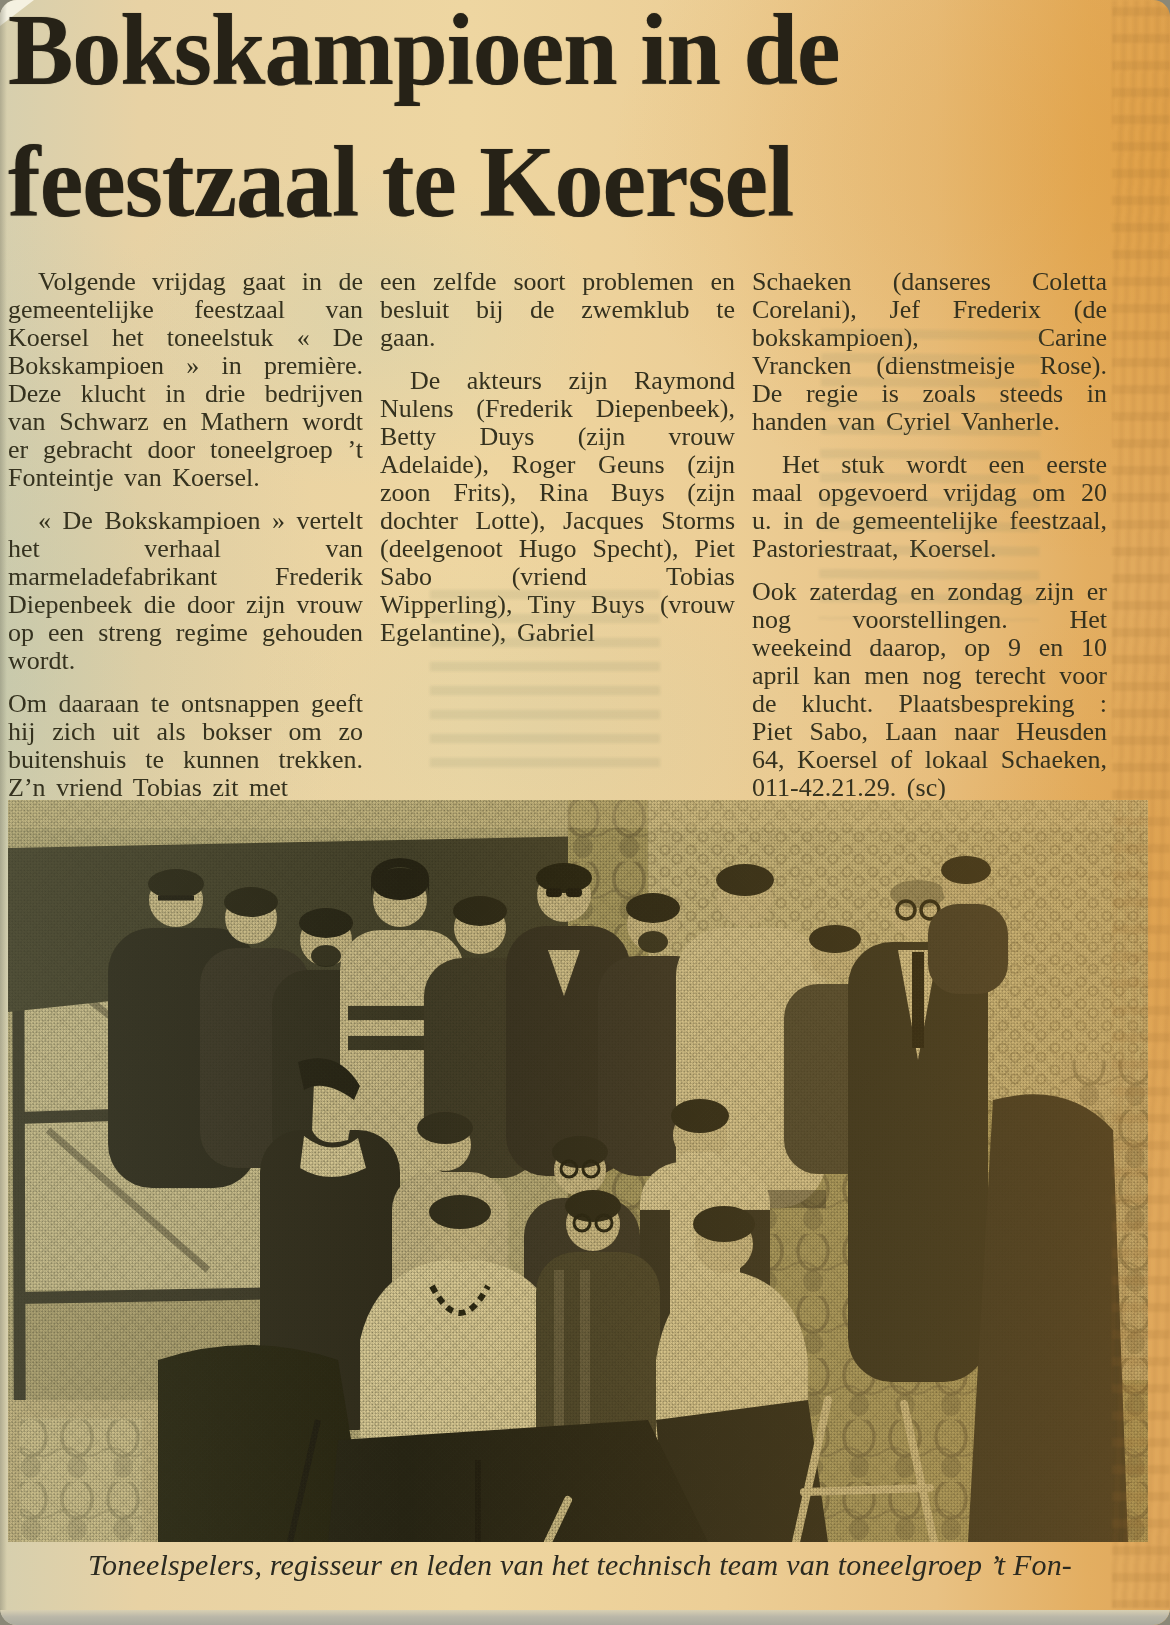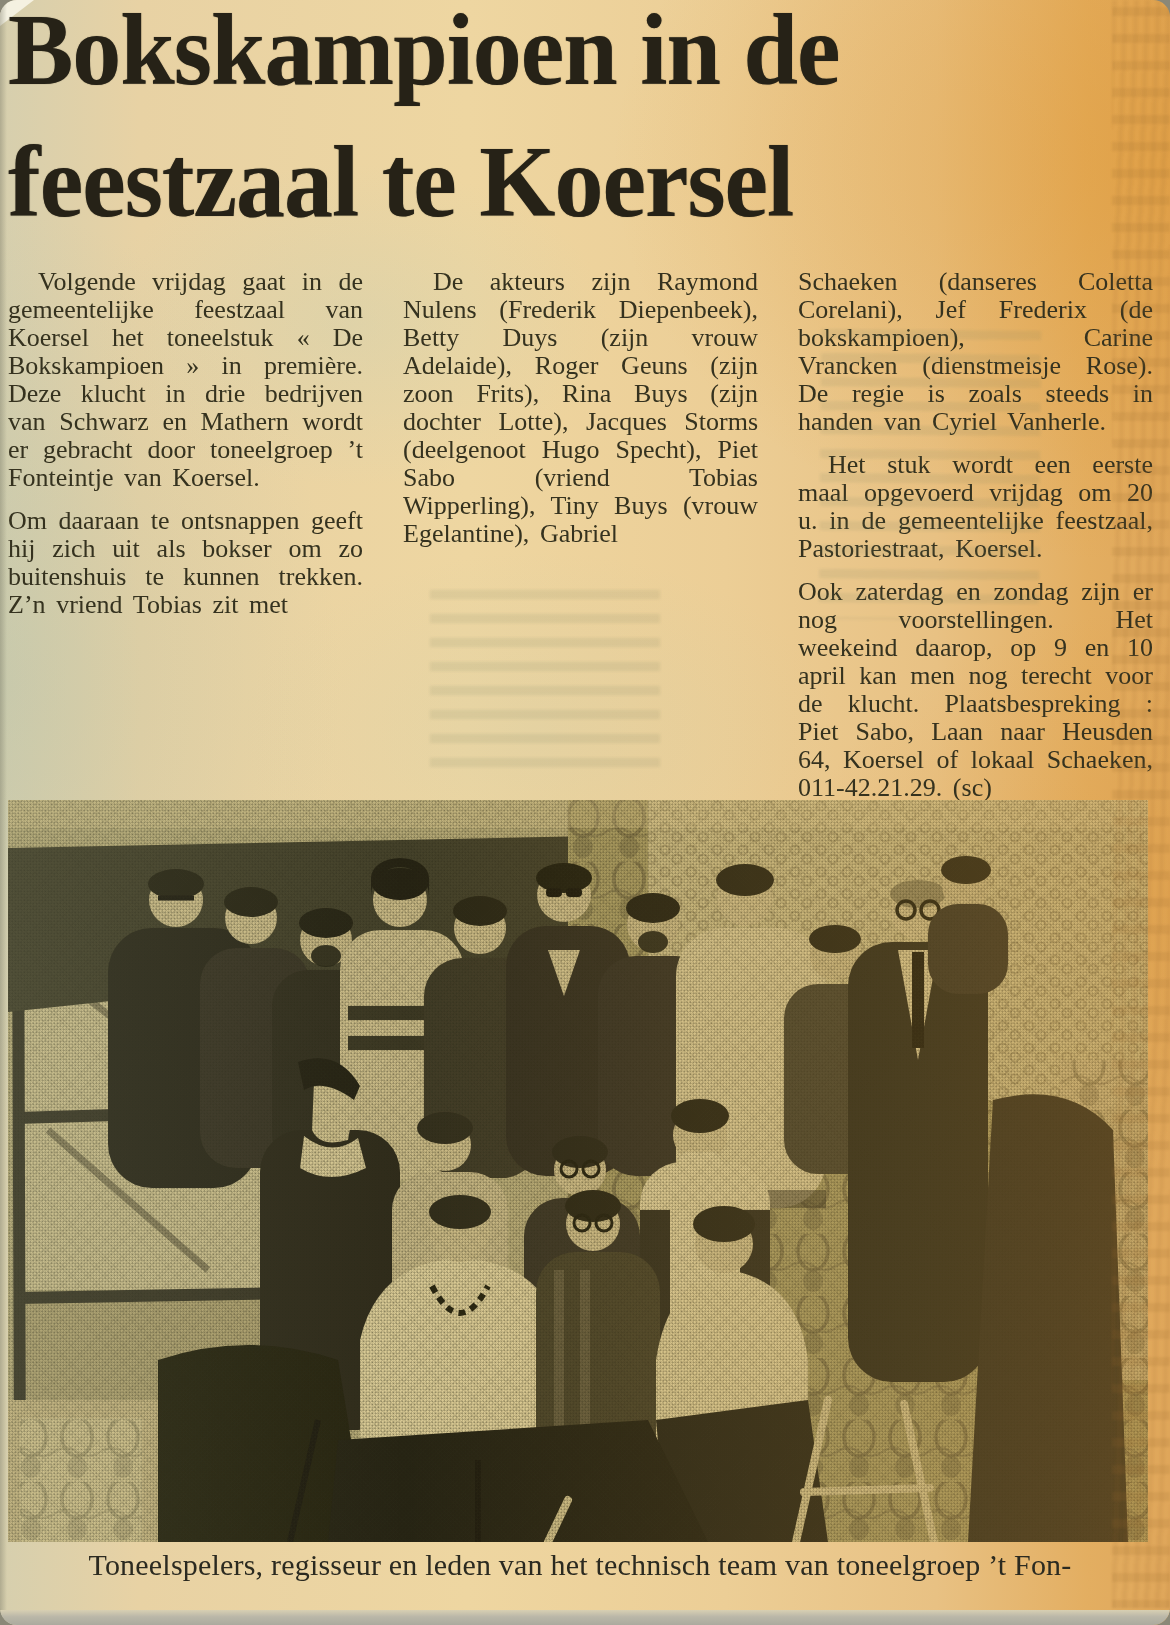--- a/index.html
+++ b/index.html
@@ -43,21 +43,21 @@
 
   
   .headline{position:absolute;left:8px;top:-16px;width:1075px;margin:0;
     font-weight:700;font-size:98px;line-height:1.30;letter-spacing:-1px;
     color:#262217;transform:scaleY(1.04);transform-origin:top left;
     text-shadow:0 0 1px rgba(38,34,23,.55);}
   .hl-line{display:block;white-space:nowrap;}
 
   
   .columns{position:absolute;left:8px;top:268px;width:1110px;
-    display:flex;gap:40px;color:#35321f;}
+    display:flex;gap:17px;color:#35321f;}
   .col{width:355px;flex:0 0 355px;
     font-size:26px;line-height:28px;text-align:justify;word-spacing:.16em;}
   .para{margin:0 0 15px 0;}
   .para.indent{text-indent:30px;}
   .para:last-child{margin-bottom:0;}
 
   
   .photo{position:absolute;left:8px;top:800px;width:1140px;height:742px;margin:0;
     background:#9a8f60;box-shadow:0 0 0 1px rgba(70,66,44,.35) inset;}
   .photo svg{display:block;width:100%;height:100%;}
@@ -66,43 +66,45 @@
       radial-gradient(rgba(42,39,22,.28) .8px, rgba(42,39,22,0) 1.1px),
       repeating-linear-gradient(45deg, rgba(46,43,26,.10) 0 1px, rgba(46,43,26,0) 1px 3px),
       repeating-linear-gradient(-45deg, rgba(46,43,26,.10) 0 1px, rgba(46,43,26,0) 1px 3px);
     background-size:3px 3px,auto,auto;}
   .photo .tint{position:absolute;inset:0;pointer-events:none;
     background:linear-gradient(90deg, rgba(190,206,184,.10), rgba(226,160,60,0) 35%,
                rgba(226,160,60,.16) 80%, rgba(226,150,50,.24) 100%);}
 
   
   .caption{position:absolute;left:35px;top:1548px;width:1090px;margin:0;
-    font-size:30px;line-height:1.1;color:#2b2a20;
+    font-style:italic;font-size:30px;line-height:1.1;color:#2b2a20;
     text-align:center;letter-spacing:.2px;}
   .caption span{display:block;}
 </style>
 </head>
 <body>
 
 <div class="page">
 
   <div class="corner-sliver"></div>
   <div class="left-edge"></div>
 
   <h1 class="headline">
     <span class="hl-line">Bokskampioen in de</span>
     <span class="hl-line">feestzaal te Koersel</span>
   </h1>
 
   <div class="columns">
     <div class="col">
       <p class="para indent">Volgende vrijdag gaat in de gemeentelijke feestzaal van Koersel het toneelstuk « De Bokskampioen » in première. Deze klucht in drie bedrijven van Schwarz en Mathern wordt er gebracht door toneelgroep ’t Fonteintje van Koersel.</p>
+      <p class="para indent">« De Bokskampioen » vertelt het verhaal van marmeladefabrikant Frederik Diepenbeek die door zijn vrouw op een streng regime gehouden wordt.</p>
       <p class="para">Om daaraan te ontsnappen geeft hij zich uit als bokser om zo buitenshuis te kunnen trekken. Z’n vriend Tobias zit met</p>
     </div>
     <div class="col">
+      <p class="para">een zelfde soort problemen en besluit bij de zwemklub te gaan.</p>
       <p class="para indent">De akteurs zijn Raymond Nulens (Frederik Diepenbeek), Betty Duys (zijn vrouw Adelaide), Roger Geuns (zijn zoon Frits), Rina Buys (zijn dochter Lotte), Jacques Storms (deelgenoot Hugo Specht), Piet Sabo (vriend Tobias Wipperling), Tiny Buys (vrouw Egelantine), Gabriel</p>
     </div>
     <div class="col">
       <p class="para">Schaeken (danseres Coletta Corelani), Jef Frederix (de bokskampioen), Carine Vrancken (dienstmeisje Rose). De regie is zoals steeds in handen van Cyriel Vanherle.</p>
       <p class="para indent">Het stuk wordt een eerste maal opgevoerd vrijdag om 20 u. in de gemeentelijke feestzaal, Pastoriestraat, Koersel.</p>
       <p class="para">Ook zaterdag en zondag zijn er nog voorstellingen. Het weekeind daarop, op 9 en 10 april kan men nog terecht voor de klucht. Plaatsbespreking : Piet Sabo, Laan naar Heusden 64, Koersel of lokaal Schaeken, 011-42.21.29. (sc)</p>
     </div>
   </div>
 
   <figure class="photo">

